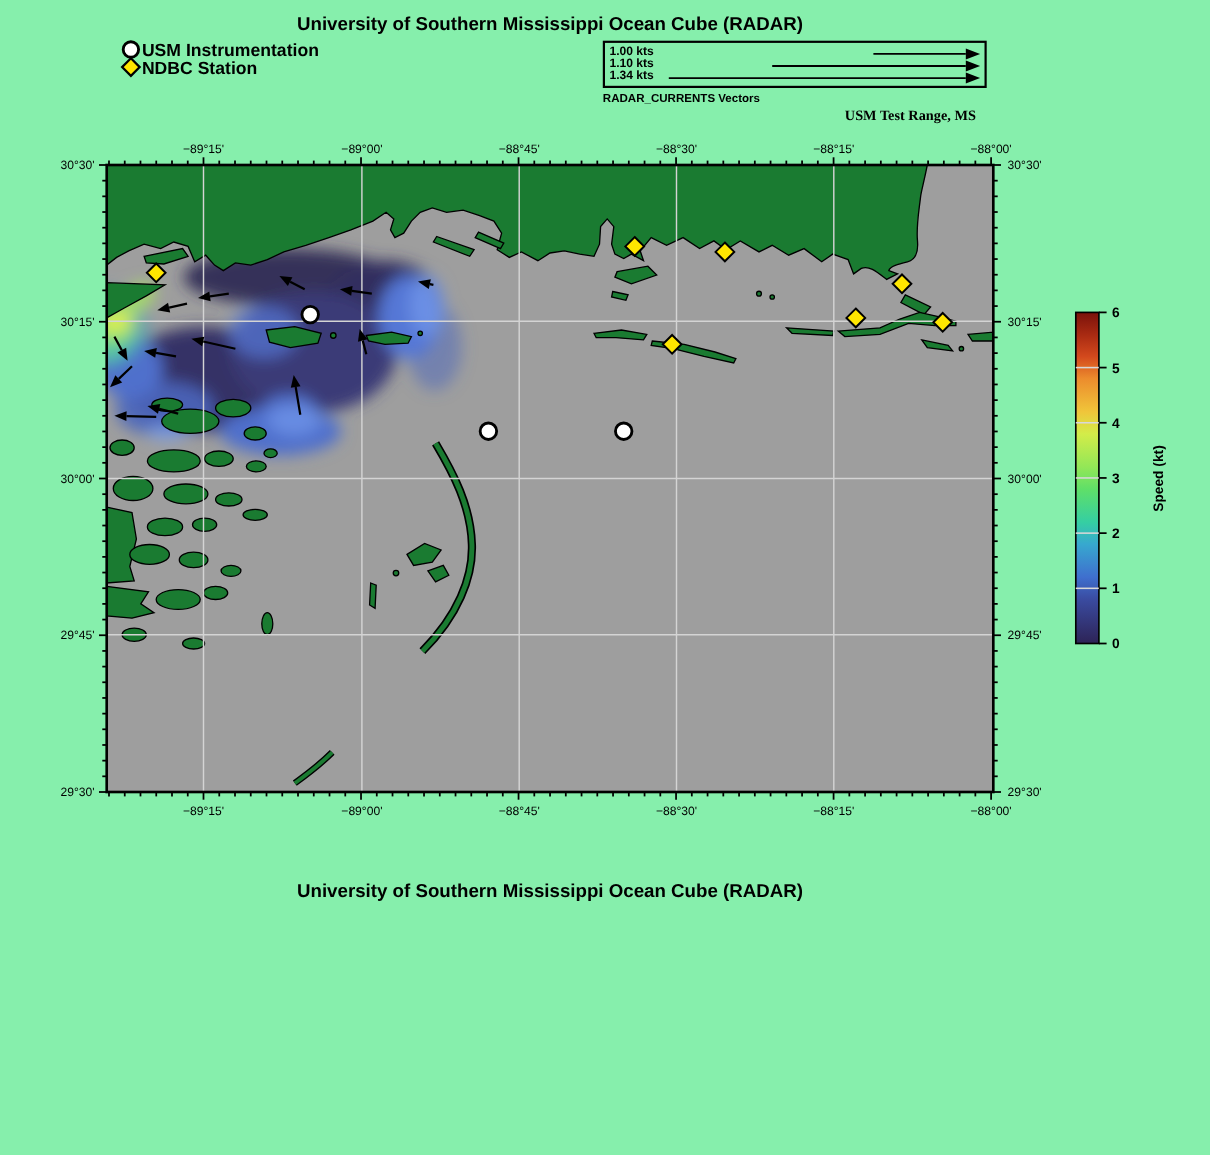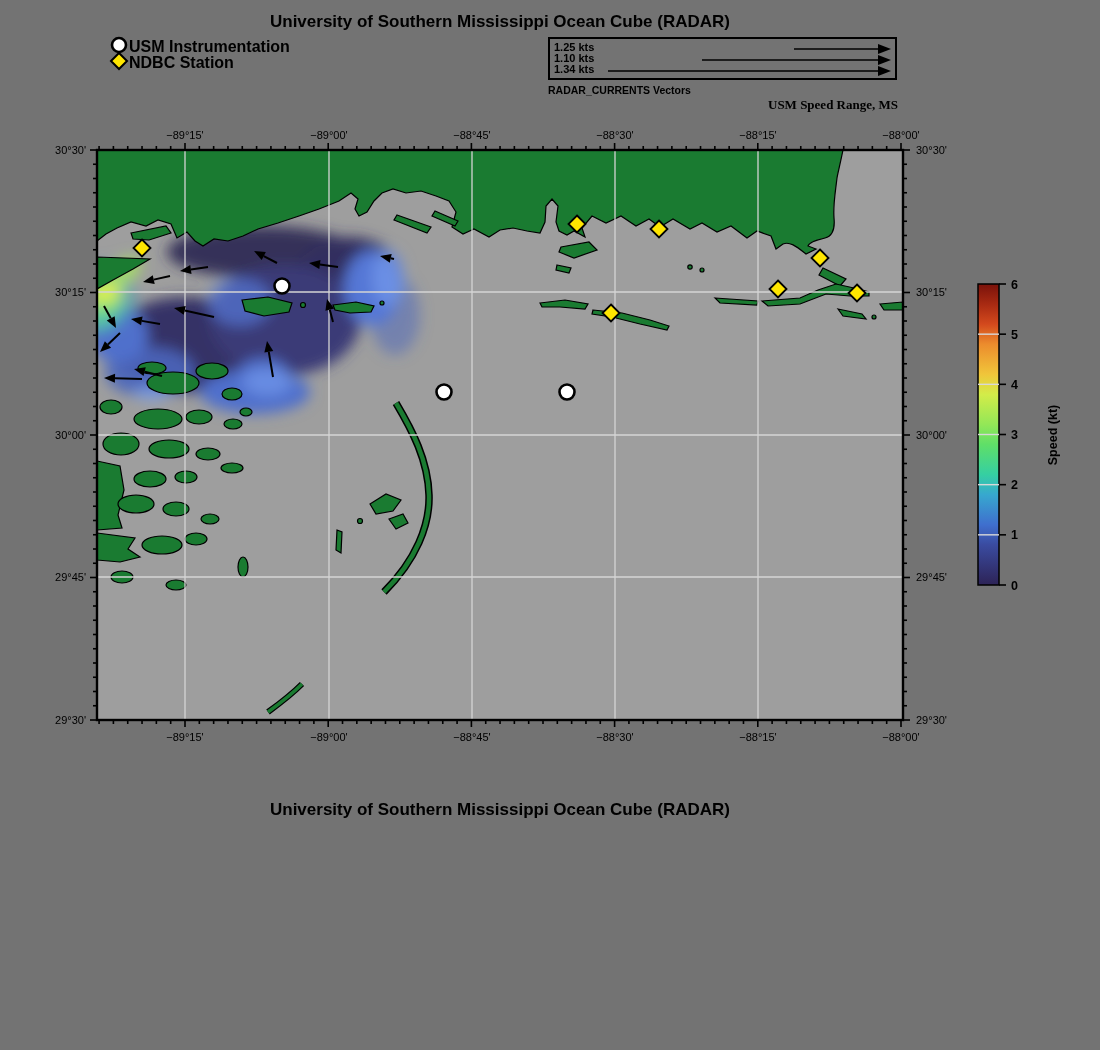--- a/index.html
+++ b/index.html
@@ -1,16 +1,16 @@
 <!DOCTYPE html>
 <html><head>
 <meta charset="utf-8">
 <style>
   html,body{margin:0;padding:0;background:#ffffff;}
-  #page{position:relative;width:1100px;height:1050px;background:#737373;overflow:hidden;
+  #page{position:relative;width:1100px;height:1050px;background:#86efac;overflow:hidden;
         font-family:"Liberation Sans",sans-serif;color:#000;}
   .t{position:absolute;white-space:nowrap;}
   .title{font-size:17px;font-weight:bold;letter-spacing:0px;}
   .serif{font-family:"Liberation Serif",serif;}
   #map-svg{position:absolute;left:0;top:0;}
   .center1000{left:0;width:1000px;text-align:center;}
   #vecbox{position:absolute;left:548px;top:37px;width:349px;height:43px;border:2.5px solid #000;box-sizing:border-box;}
   .veclabel{position:absolute;left:4px;font-size:11px;font-weight:bold;line-height:11px;}
   .legend-label{font-size:16px;font-weight:bold;}
   #cb-label{transform:rotate(-90deg);transform-origin:center;font-size:12.5px;font-weight:bold;}
@@ -23,35 +23,35 @@
   <div class="t title center1000" style="top:12px;">University of Southern Mississippi Ocean Cube (RADAR)</div>
 
   <svg class="t" style="left:105px;top:34px;" width="30" height="40">
     <circle cx="14" cy="11" r="7" fill="#ffffff" stroke="#000" stroke-width="2.6"></circle>
     <path d="M14 19 L22 27 L14 35 L6 27 Z" fill="#ffe600" stroke="#000" stroke-width="2"></path>
   </svg>
   <div class="t legend-label" style="left:129px;top:38px;">USM Instrumentation</div>
   <div class="t legend-label" style="left:129px;top:54px;">NDBC Station</div>
 
   <div id="vecbox">
-    <div class="veclabel" style="top:3px;">1.25 kts</div>
+    <div class="veclabel" style="top:3px;">1.00 kts</div>
     <div class="veclabel" style="top:14px;">1.10 kts</div>
     <div class="veclabel" style="top:25px;">1.34 kts</div>
     <svg id="vecbox-arrows" width="345" height="39" style="position:absolute;left:0;top:0;">
         <line x1="244" y1="10" x2="328" y2="10" stroke="#000" stroke-width="1.6"></line>
         <polygon points="341,10 328,15 328,5" fill="#000"></polygon>
         <line x1="152" y1="21" x2="328" y2="21" stroke="#000" stroke-width="1.6"></line>
         <polygon points="341,21 328,26 328,16" fill="#000"></polygon>
         <line x1="58" y1="32" x2="328" y2="32" stroke="#000" stroke-width="1.6"></line>
         <polygon points="341,32 328,37 328,27" fill="#000"></polygon>
       </svg>
   </div>
   <div class="t" style="left:548px;top:84px;font-size:10.5px;font-weight:bold;">RADAR_CURRENTS Vectors</div>
 
-  <div class="t serif" style="left:768px;top:97px;font-size:13px;font-weight:bold;">USM Speed Range, MS</div>
+  <div class="t serif" style="left:768px;top:97px;font-size:13px;font-weight:bold;">USM Test Range, MS</div>
 
   <svg id="map-svg" width="1100" height="1050">
     <defs>
       <clipPath id="plotclip">
           <rect x="97" y="150" width="806" height="570"></rect>
         </clipPath>
       <filter id="soft" x="-30%" y="-30%" width="160%" height="160%">
         <feGaussianBlur stdDeviation="7"></feGaussianBlur>
       </filter>
       <radialGradient id="hotspotGrad">

